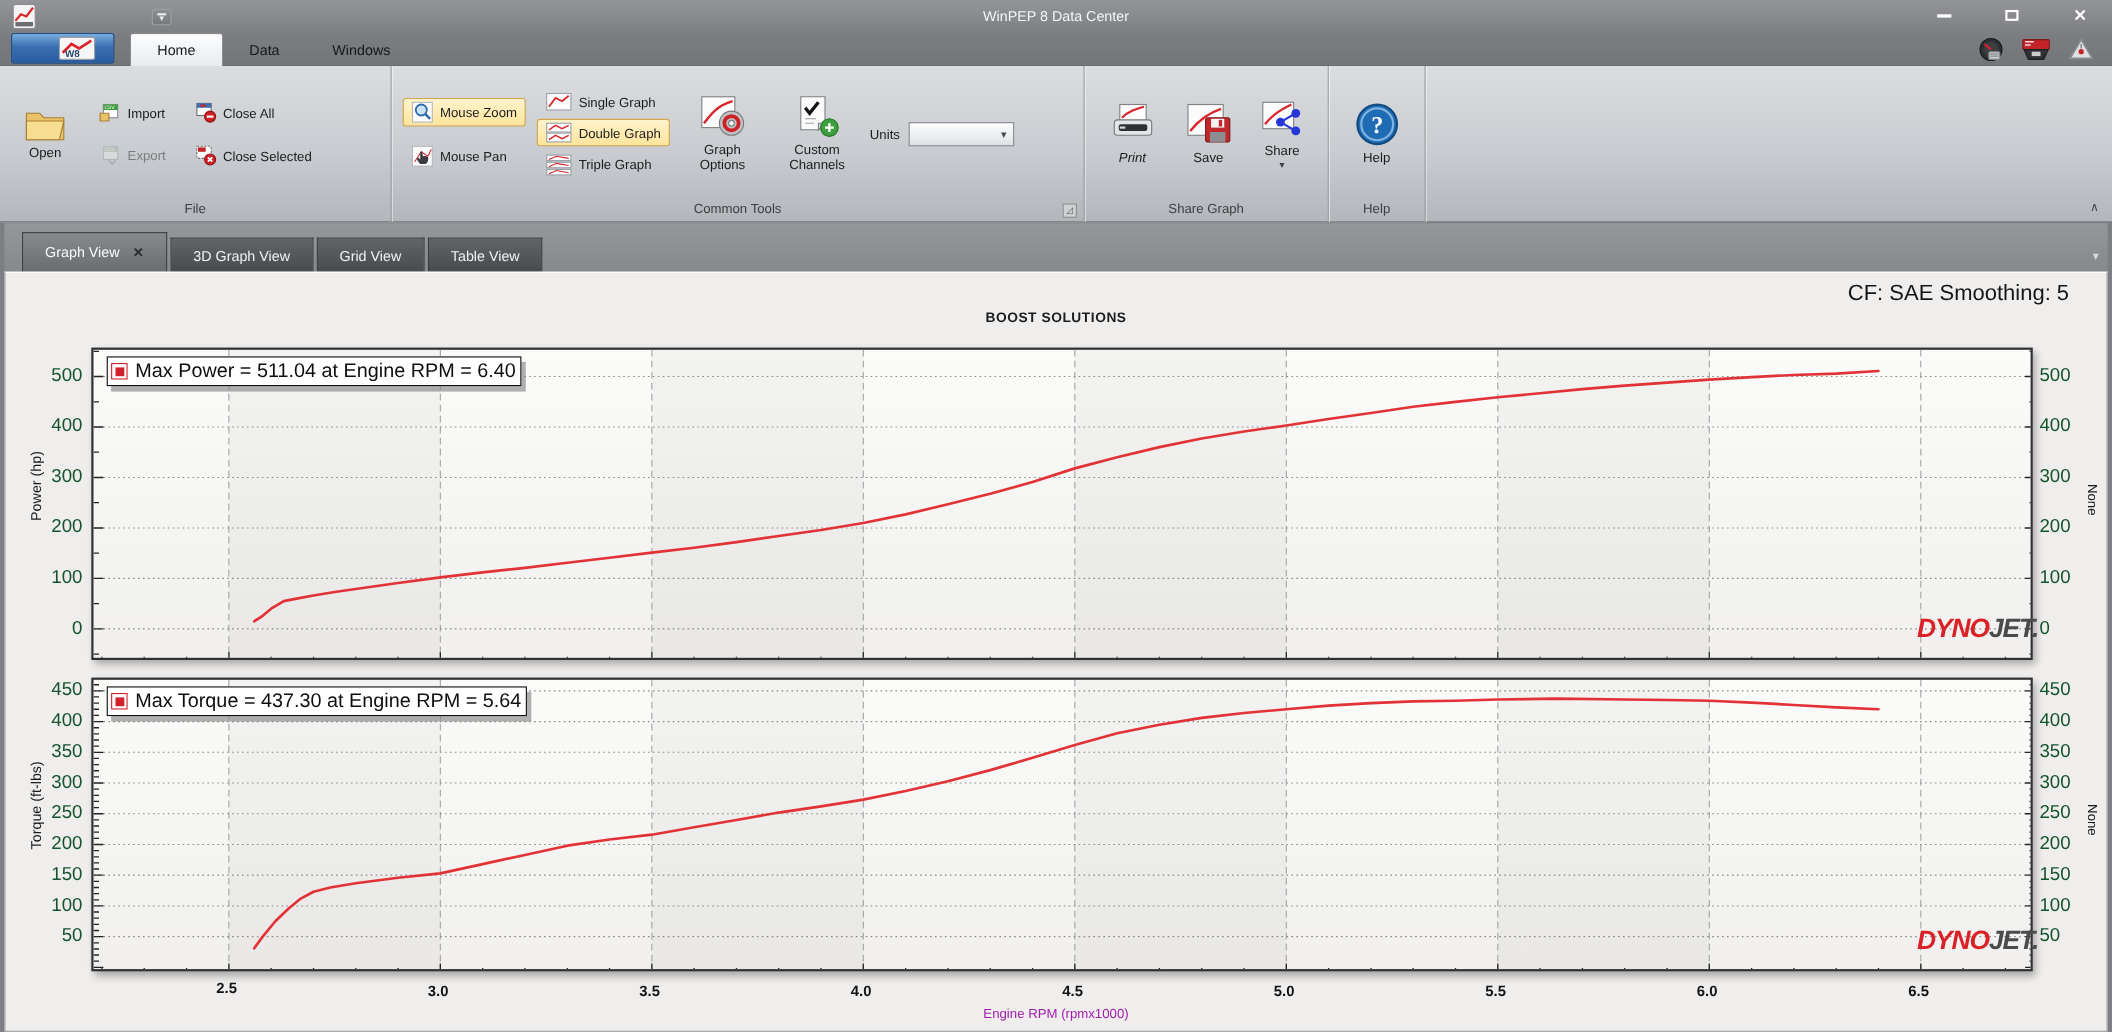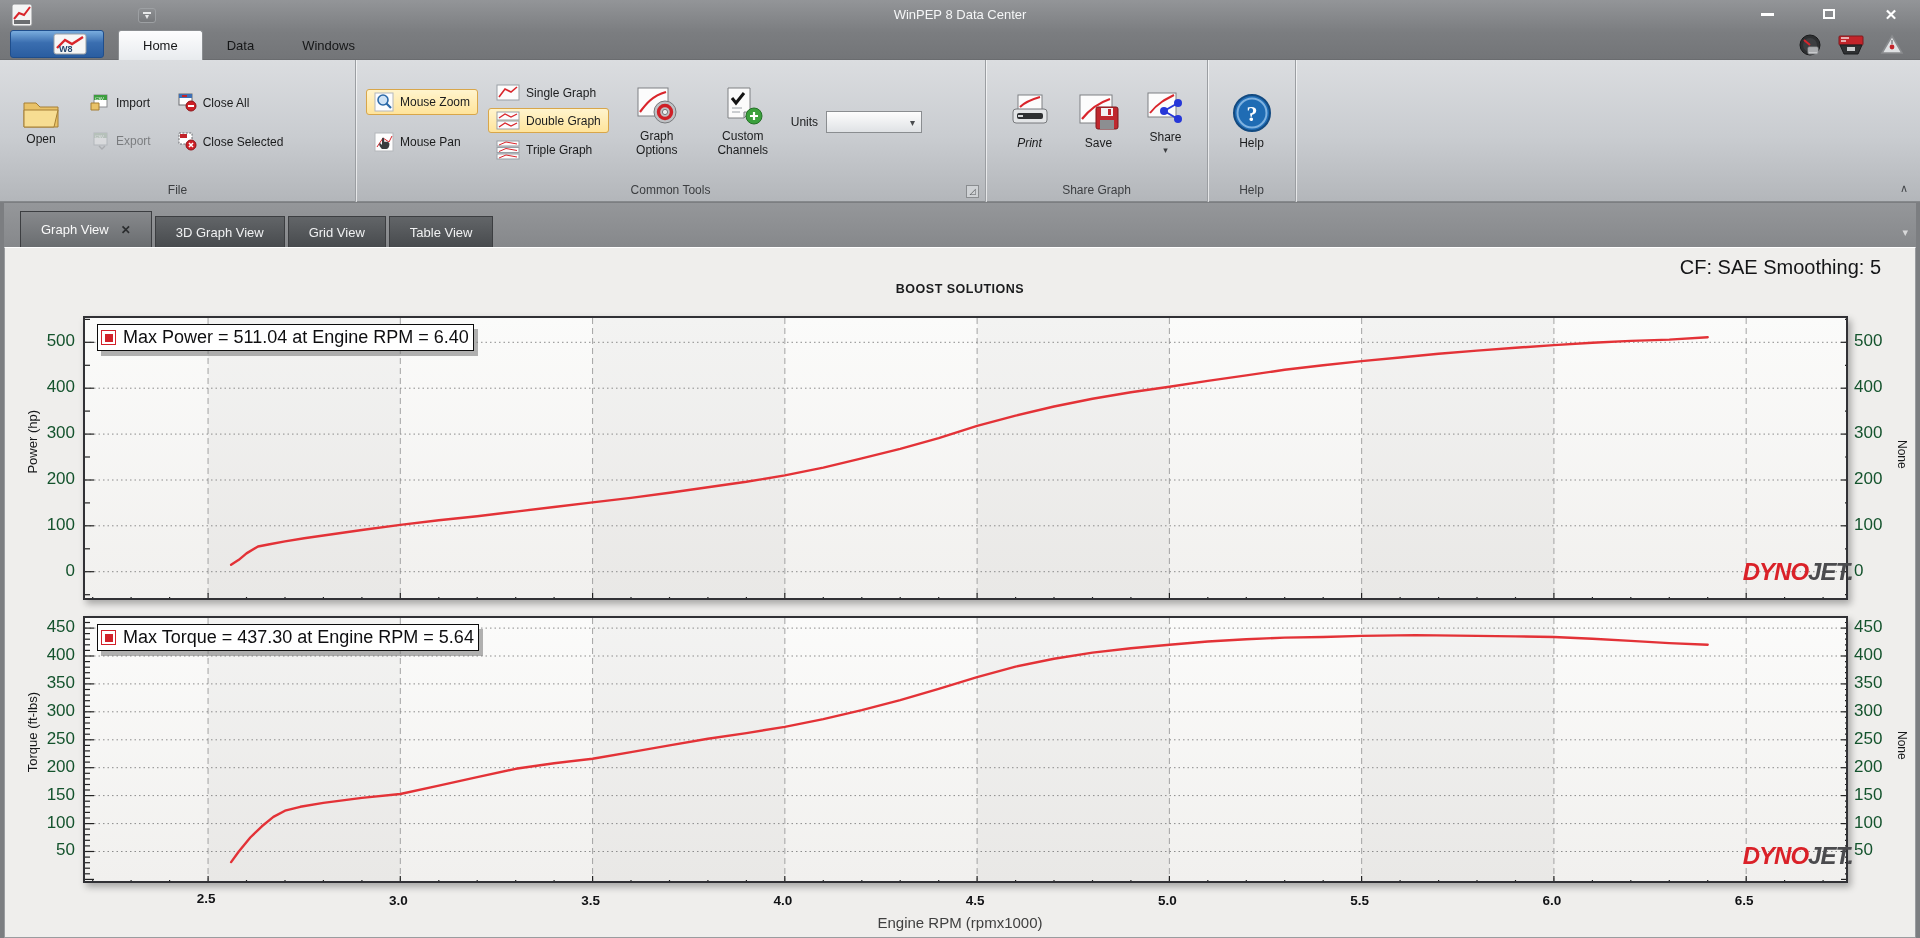--- a/index.html
+++ b/index.html
@@ -82,21 +82,21 @@
   .swatch { width:15px; height:15px; border:1px solid #d2212a; background:#fff; display:flex;
             align-items:center; justify-content:center; }
   .swatch-in { width:8px; height:8px; background:#d2212a; }
   .ytick { position:absolute; width:62px; font-size:17px; font-weight:normal; color:#14532d; z-index:3; }
   .ytick.left { left:8px; text-align:right; }
   .ytick.right { left:1849px; text-align:left; }
   .xtick { position:absolute; width:48px; text-align:center; font-size:13.5px; font-weight:bold; color:#121316; }
   .atitle { position:absolute; writing-mode:vertical-rl; transform:rotate(180deg); font-size:13px;
             color:#17181a; left:20px; }
   .atitle-r { position:absolute; writing-mode:vertical-rl; font-size:12px; color:#17181a; left:1890px; }
-  .xlabel { position:absolute; left:0; right:0; text-align:center; font-size:15px; color:#404040; }
+  .xlabel { position:absolute; left:0; right:0; text-align:center; font-size:12px; color:#a21caf; }
   .dynojet { position:absolute; z-index:5; font-style:italic; font-weight:bold; font-size:24px;
              letter-spacing:-1px; width:170px; text-align:right; left:1678px; }
   .dj-l { color:#da2128; } .dj-r { color:#4b4b4e; }
 </style>
 </head>
 <body>
 
 <div class="app">
 
   <div class="header">

